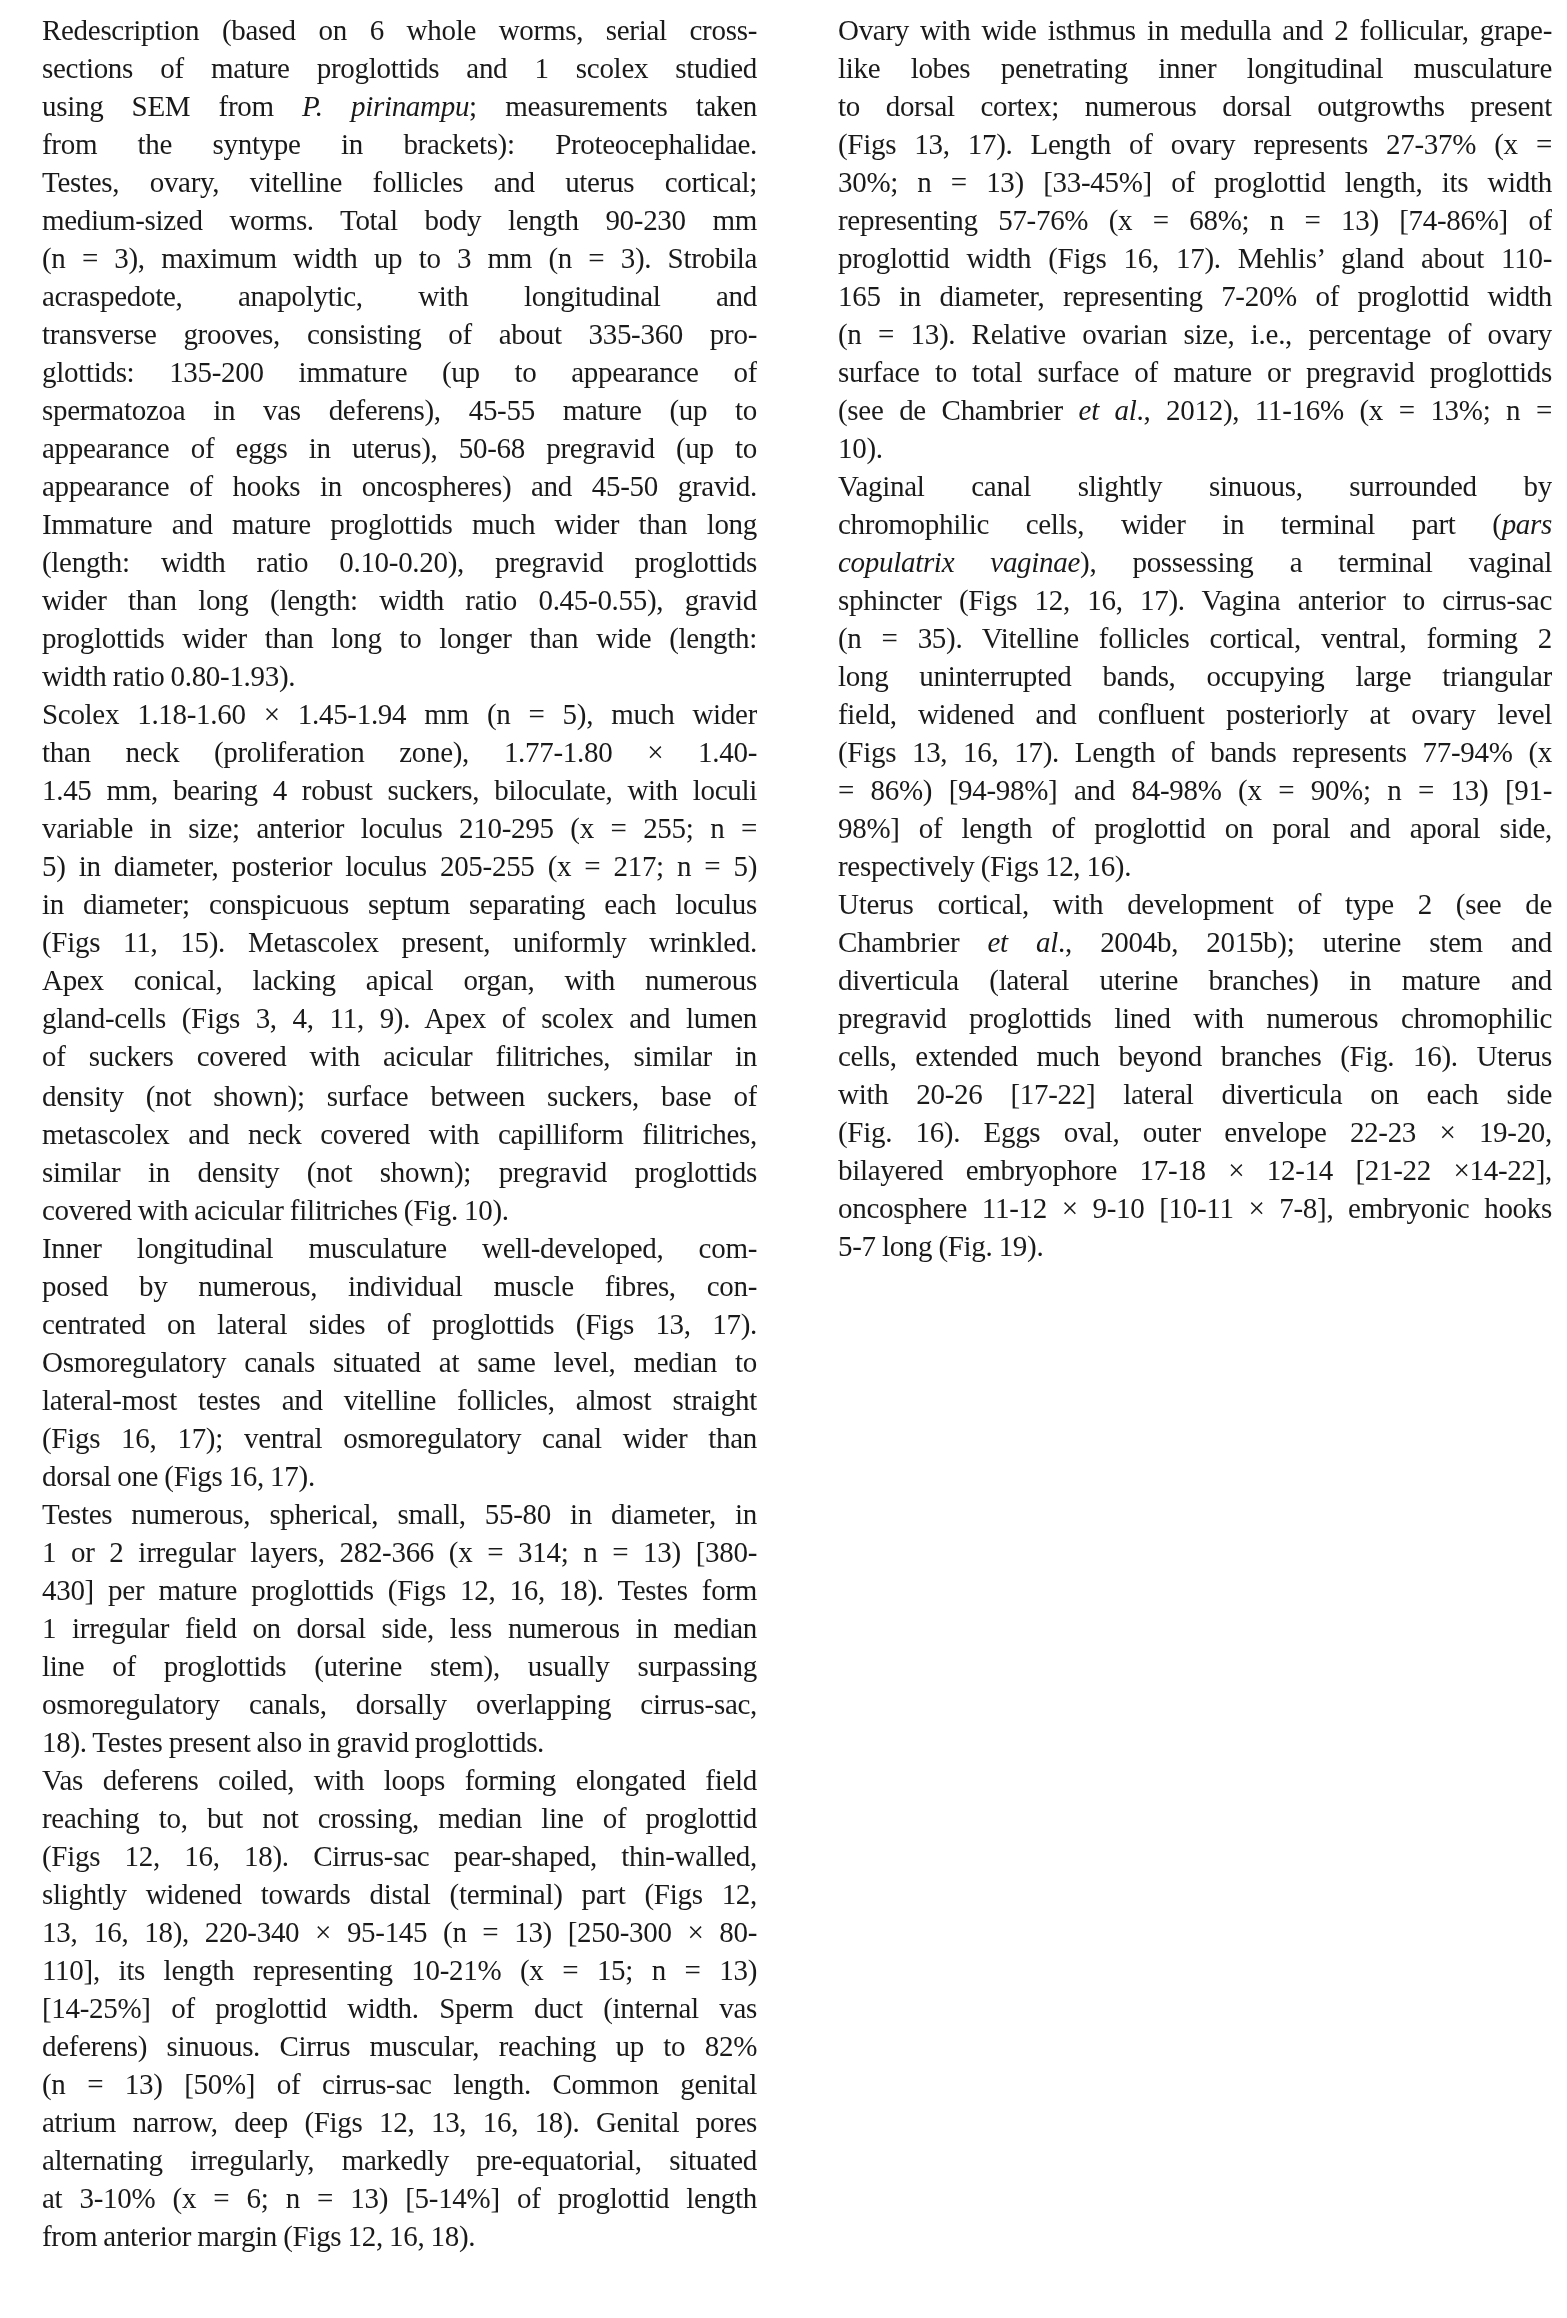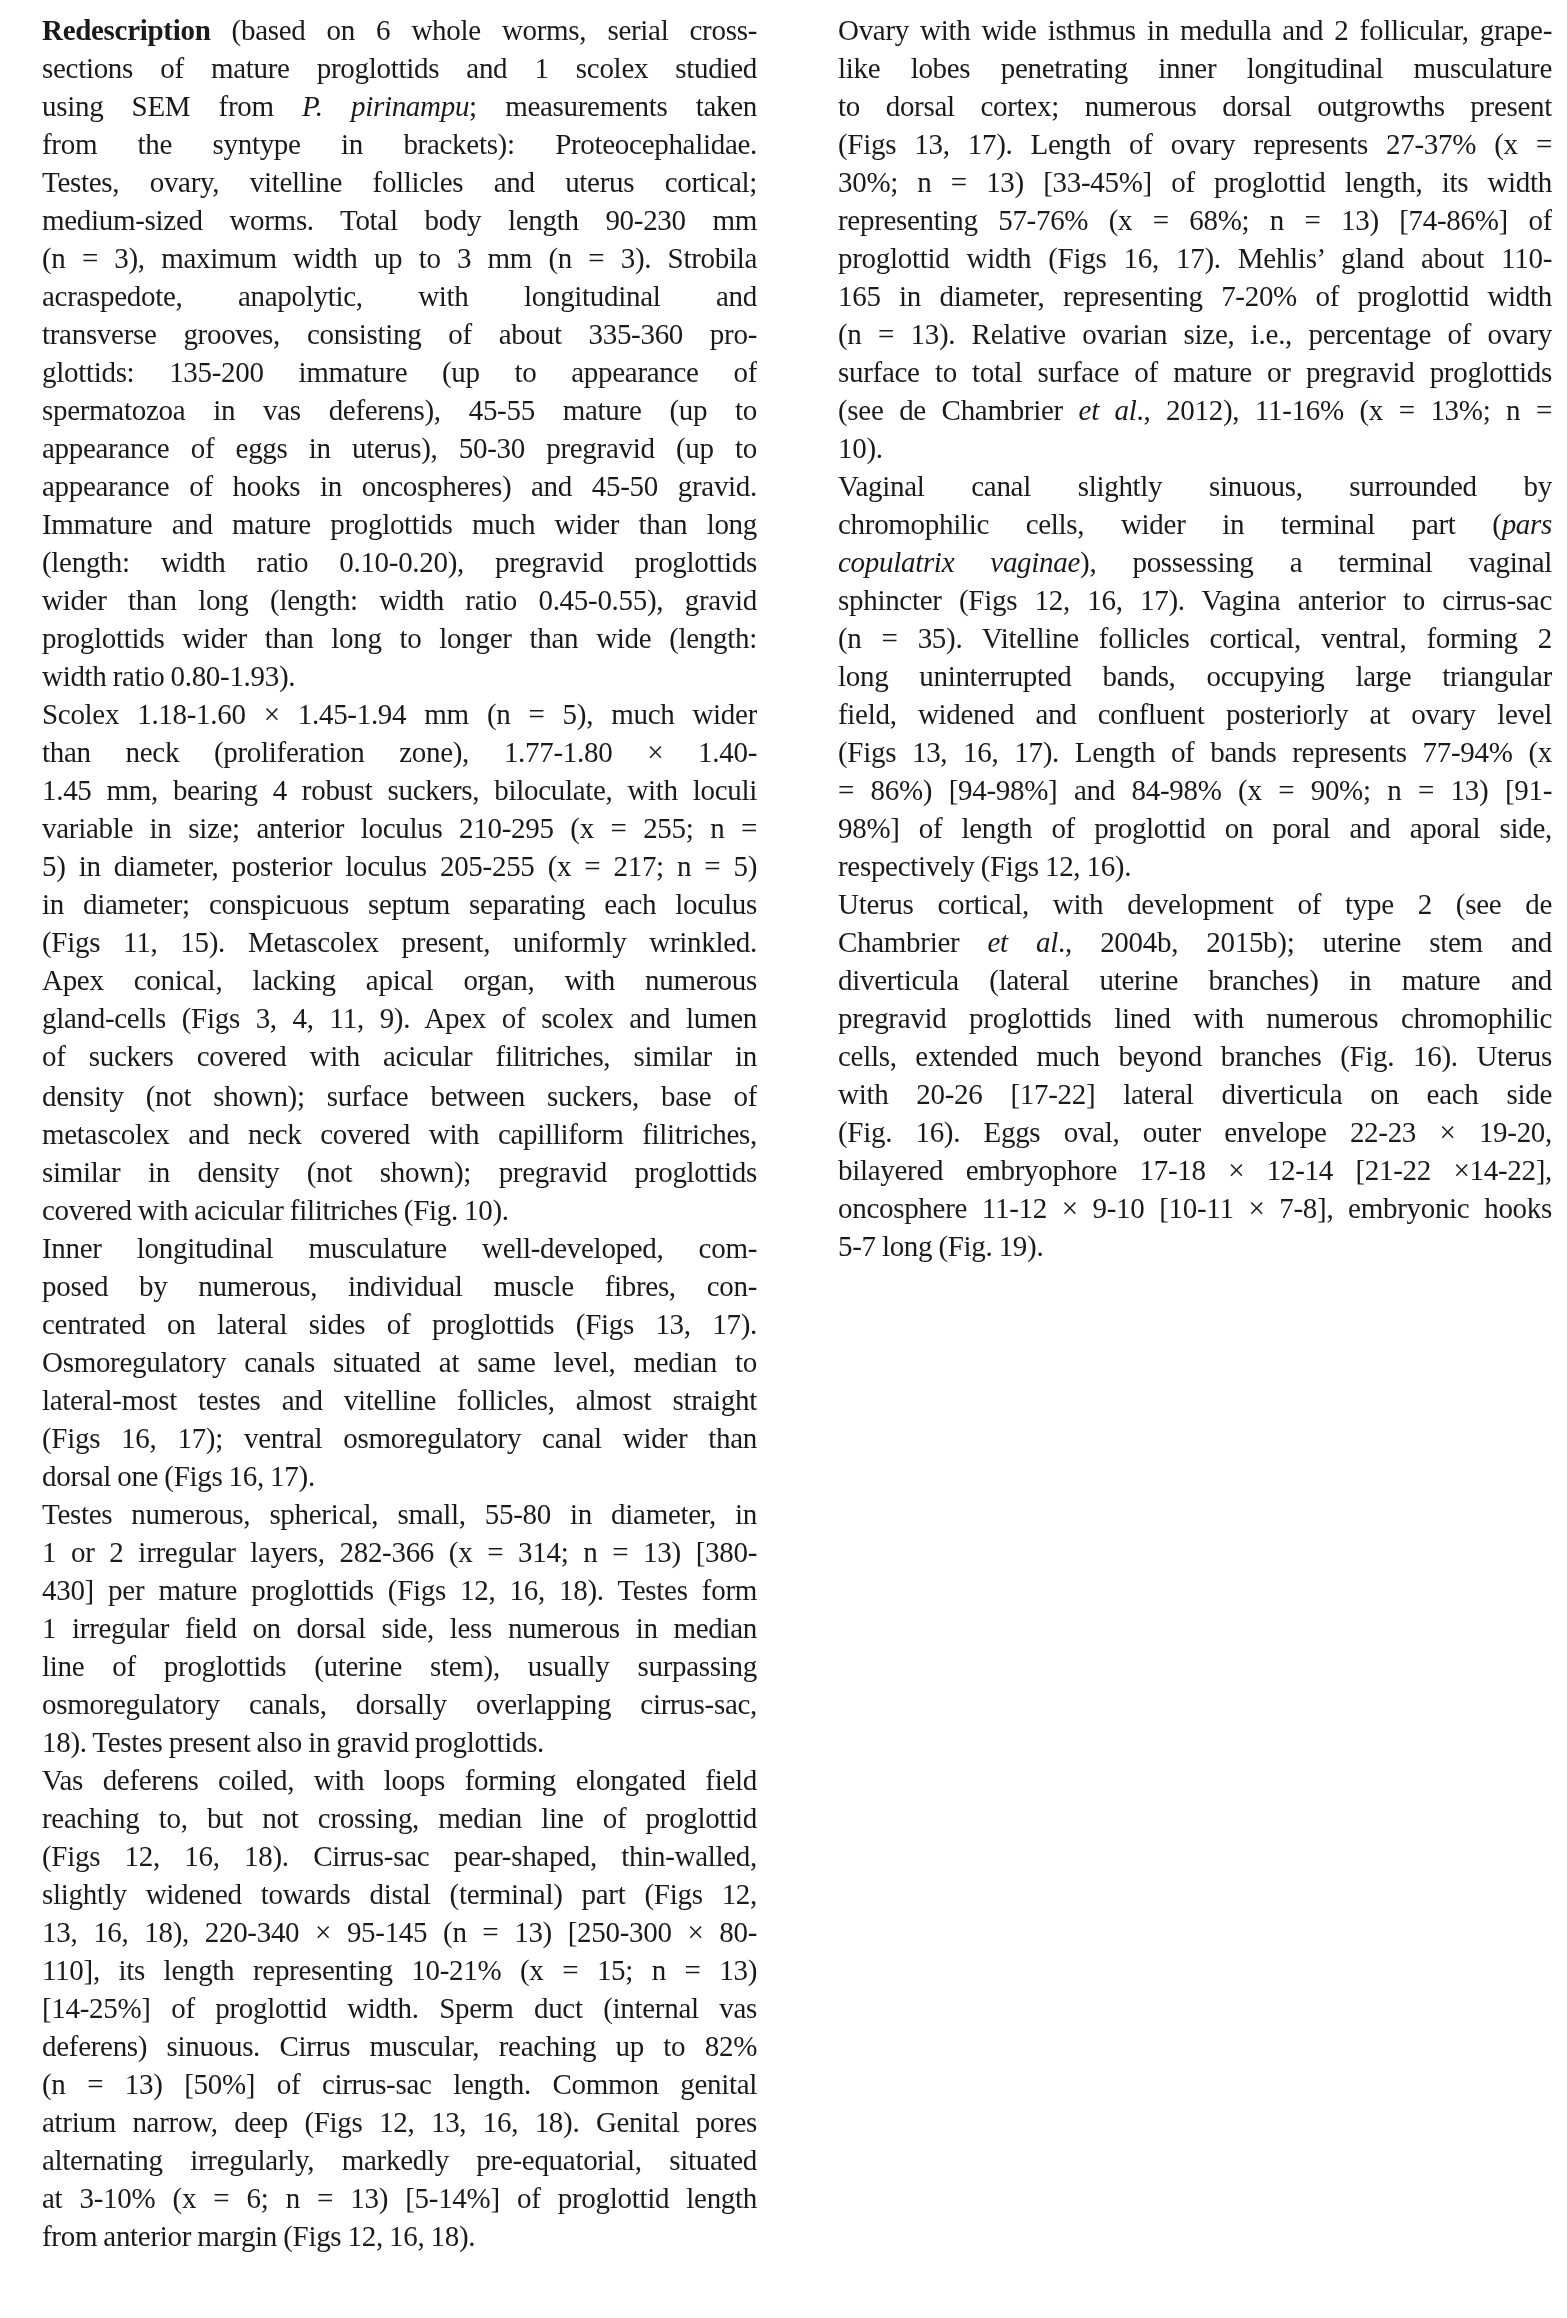--- a/index.html
+++ b/index.html
@@ -24,40 +24,40 @@
     font-size: 29px;
     letter-spacing: -0.3px;
     word-spacing: -0.8px;
     text-align: justify;
     text-align-last: justify;
     white-space: normal;
     overflow: hidden;
   }
   .line.last { text-align-last: left; }
   .line.gap-before { margin-top: 2px; }
-  .b { font-weight: bold; }
+  .b { font-weight: normal; }
   .i { font-style: italic; }
 </style>
 </head>
 <body>
 
 <div id="page">
   <div class="column" id="col-left">
       <div class="line"><span class="b">Redescription</span><span> (based on 6 whole worms, serial cross-</span></div>
       <div class="line"><span>sections of mature proglottids and 1 scolex studied</span></div>
       <div class="line"><span>using SEM from </span><span class="i">P. pirinampu</span><span>; measurements taken</span></div>
       <div class="line"><span>from the syntype in brackets): Proteocephalidae.</span></div>
       <div class="line"><span>Testes, ovary, vitelline follicles and uterus cortical;</span></div>
       <div class="line"><span>medium-sized worms. Total body length 90-230 mm</span></div>
       <div class="line"><span>(n = 3), maximum width up to 3 mm (n = 3). Strobila</span></div>
       <div class="line"><span>acraspedote, anapolytic, with longitudinal and</span></div>
       <div class="line"><span>transverse grooves, consisting of about 335-360 pro-</span></div>
       <div class="line"><span>glottids: 135-200 immature (up to appearance of</span></div>
       <div class="line"><span>spermatozoa in vas deferens), 45-55 mature (up to</span></div>
-      <div class="line"><span>appearance of eggs in uterus), 50-30 pregravid (up to</span></div>
+      <div class="line"><span>appearance of eggs in uterus), 50-68 pregravid (up to</span></div>
       <div class="line"><span>appearance of hooks in oncospheres) and 45-50 gravid.</span></div>
       <div class="line"><span>Immature and mature proglottids much wider than long</span></div>
       <div class="line"><span>(length: width ratio 0.10-0.20), pregravid proglottids</span></div>
       <div class="line"><span>wider than long (length: width ratio 0.45-0.55), gravid</span></div>
       <div class="line"><span>proglottids wider than long to longer than wide (length:</span></div>
       <div class="line last"><span>width ratio 0.80-1.93).</span></div>
       <div class="line"><span>Scolex 1.18-1.60 × 1.45-1.94 mm (n = 5), much wider</span></div>
       <div class="line"><span>than neck (proliferation zone), 1.77-1.80 × 1.40-</span></div>
       <div class="line"><span>1.45 mm, bearing 4 robust suckers, biloculate, with loculi</span></div>
       <div class="line"><span>variable in size; anterior loculus 210-295 (x = 255; n =</span></div>

